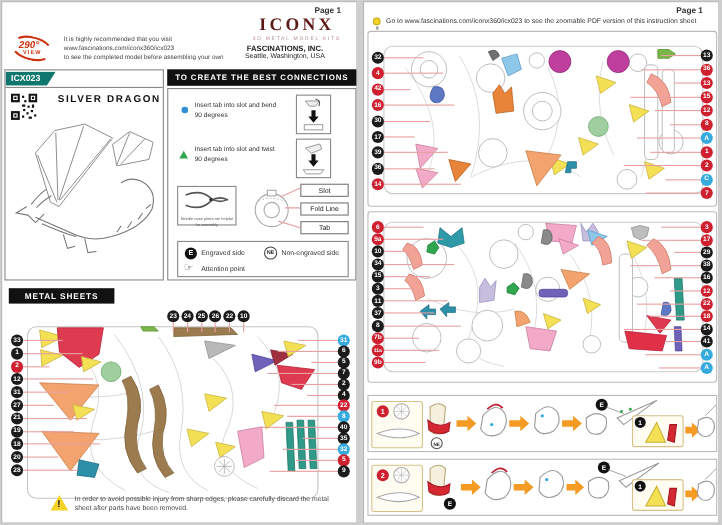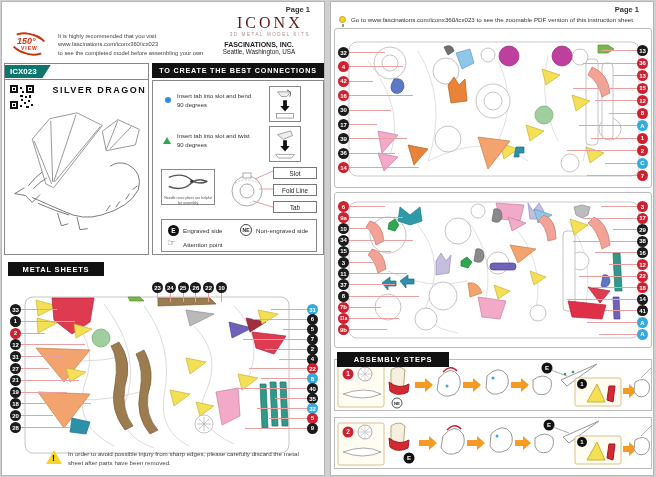--- a/index.html
+++ b/index.html
@@ -3,21 +3,21 @@
 <meta charset="utf-8">
 <style>
   * { margin:0; padding:0; box-sizing:border-box; }
   html,body { width:656px; height:477px; background:#cfcfcf; font-family:"Liberation Sans", sans-serif; overflow:hidden; }
   .page { position:absolute; top:1px; width:324px; height:475px; background:#fff; border:1px solid #b5b5b5; }
   #page1 { left:1px; }
   #page2 { left:330px; }
   .abs { position:absolute; }
   .page-label { font-size:7.5px; font-weight:bold; color:#333; }
   
-  .logo { font-size:16px; font-weight:normal; letter-spacing:3px; color:#5e1a1a; font-family:"Liberation Serif", serif; }
+  .logo { font-size:16px; font-weight:bold; letter-spacing:3px; color:#5e1a1a; font-family:"Liberation Serif", serif; }
   .tagline { font-size:4.5px; letter-spacing:1.6px; color:#b08a8a; text-align:center; }
   .company-name { font-size:7px; font-weight:bold; color:#222; text-align:center; }
   .company-loc { font-size:6.3px; color:#222; text-align:center; }
   .visit-note { font-size:5.8px; color:#444; line-height:1.45; }
   
   .b360 { width:40px; height:26px; }
   .b360 .arc { position:absolute; left:0; top:1px; width:38px; height:22px; border:2.5px solid #cc3311; border-radius:50%; border-left-color:transparent; border-right-color:transparent; transform:rotate(14deg); }
   .b360 .t1 { position:absolute; left:7px; top:4px; font-size:9px; font-weight:bold; color:#cc3311; font-style:italic; }
   .b360 .t2 { position:absolute; left:11px; top:13px; font-size:5px; font-weight:bold; color:#cc3311; letter-spacing:1px; }
   
@@ -58,21 +58,21 @@
 <div class="page" id="page1">
   <div class="abs page-label" style="right:14px; top:3px;">Page 1</div>
 
   <div class="abs" style="right:14px; top:12px; text-align:center;">
     <div class="logo">ICONX</div>
     <div class="tagline">3D METAL MODEL KITS</div>
   </div>
 
   <div class="abs b360" style="left:8px; top:30px;">
     <div class="arc"></div>
-    <div class="t1">150°</div>
+    <div class="t1">290°</div>
     <div class="t2">VIEW</div>
   </div>
 
   <div class="abs visit-note" style="left:56px; top:30px; width:160px;">
     <div>It is highly recommended that you visit</div>
     <div>www.fascinations.com/iconx360/icx023</div>
     <div>to see the completed model before assembling your own</div>
   </div>
 
   <div class="abs" style="right:10px; top:39px; width:110px;">
@@ -630,21 +630,20 @@
       <div class="callout" style="top: 124px; right: 3px;">
         <i class="lead" style="width: 50px;"></i>
         <span class="co co-b">A</span>
       </div>
       <div class="callout" style="top: 135.6px; right: 3px;">
         <i class="lead" style="width: 38px;"></i>
         <span class="co co-b">A</span>
       </div>
     </div>
 
-  <div class="abs blackbar" style="left:6px; top:350px; width:112px; height:15px; font-size:7.5px; z-index:6;">ASSEMBLY STEPS</div>
 
   <div class="abs panel" style="left:3px; top:357px; width:318px; height:52px; border-color:#bbb;">
     <svg width="316" height="50" viewBox="0 0 316 50">
       <rect x="3" y="5" width="46" height="42" rx="2" fill="#fffdf2" stroke="#d8c08a"></rect>
       <circle cx="13" cy="14" r="5.5" fill="#cf2030"></circle>
       <text x="13" y="16.2" font-size="6.5" font-weight="bold" fill="#fff" text-anchor="middle">1</text>
       <circle cx="30" cy="14" r="7" fill="#fff" stroke="#aaa"></circle>
         <path d="M24,14 h12 M30,8 v12 M26,10 l8,8 M34,10 l-8,8" stroke="#bbb" stroke-width="0.6"></path>
       <path d="M8,34 q22,-8 38,0 q-18,8 -38,0 z" fill="#fff" stroke="#aaa"></path>
       <path d="M56,10 q8,-6 14,0 l-2,22 q-6,5 -12,0 z" fill="#f5efdd" stroke="#b8a878"></path>

